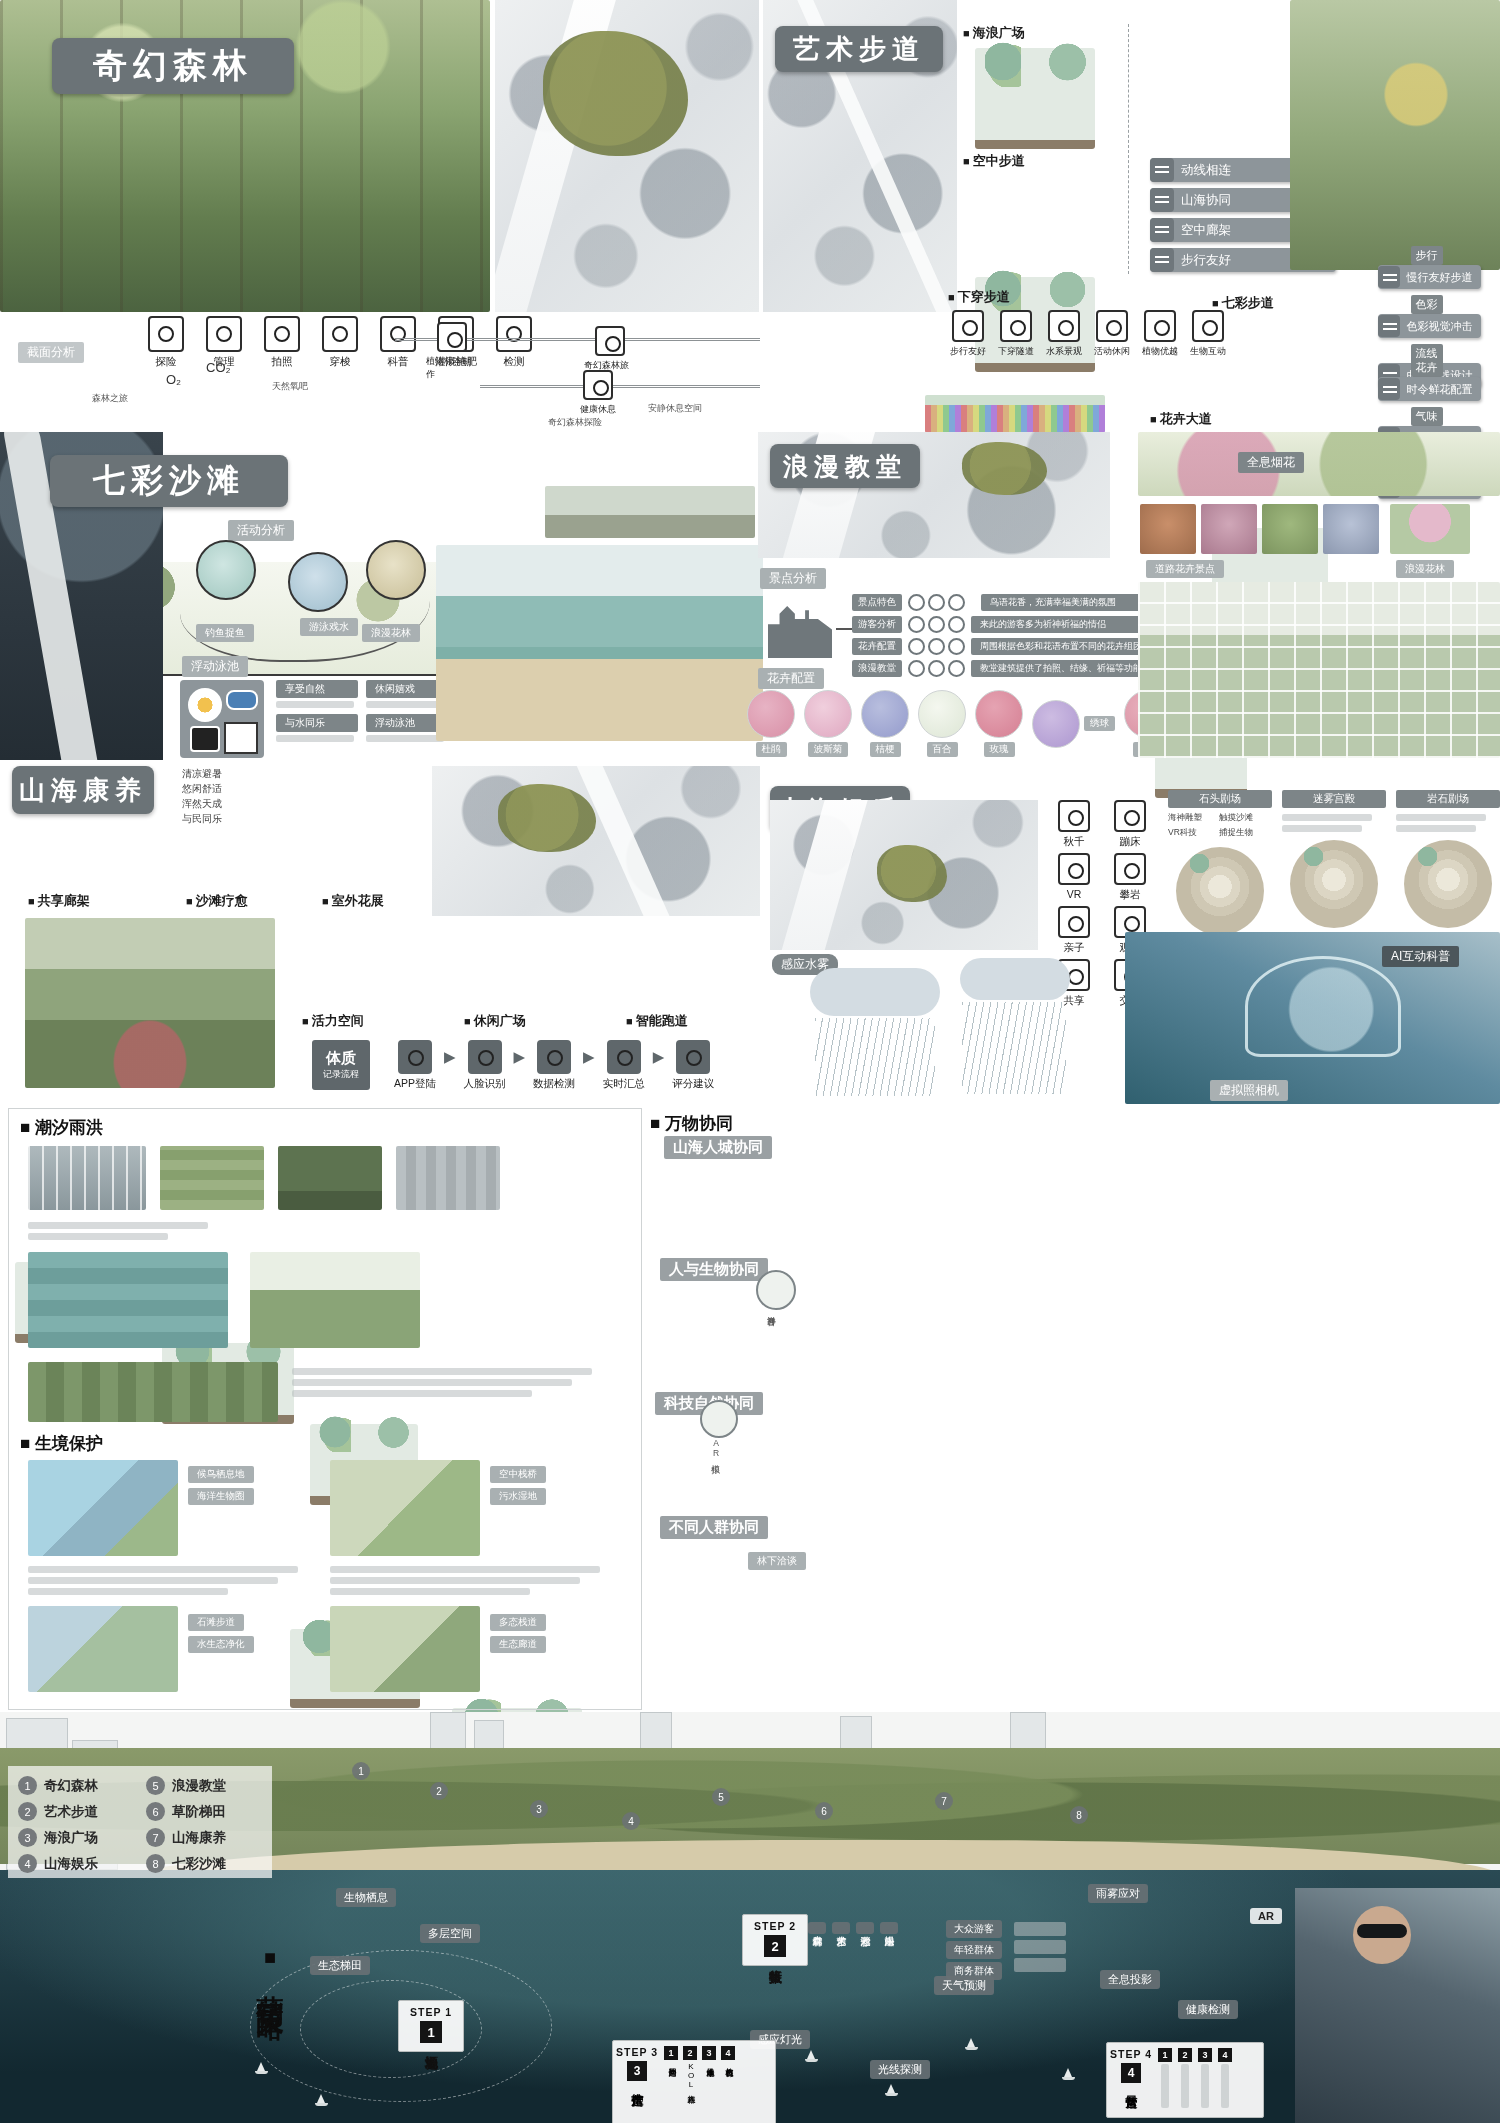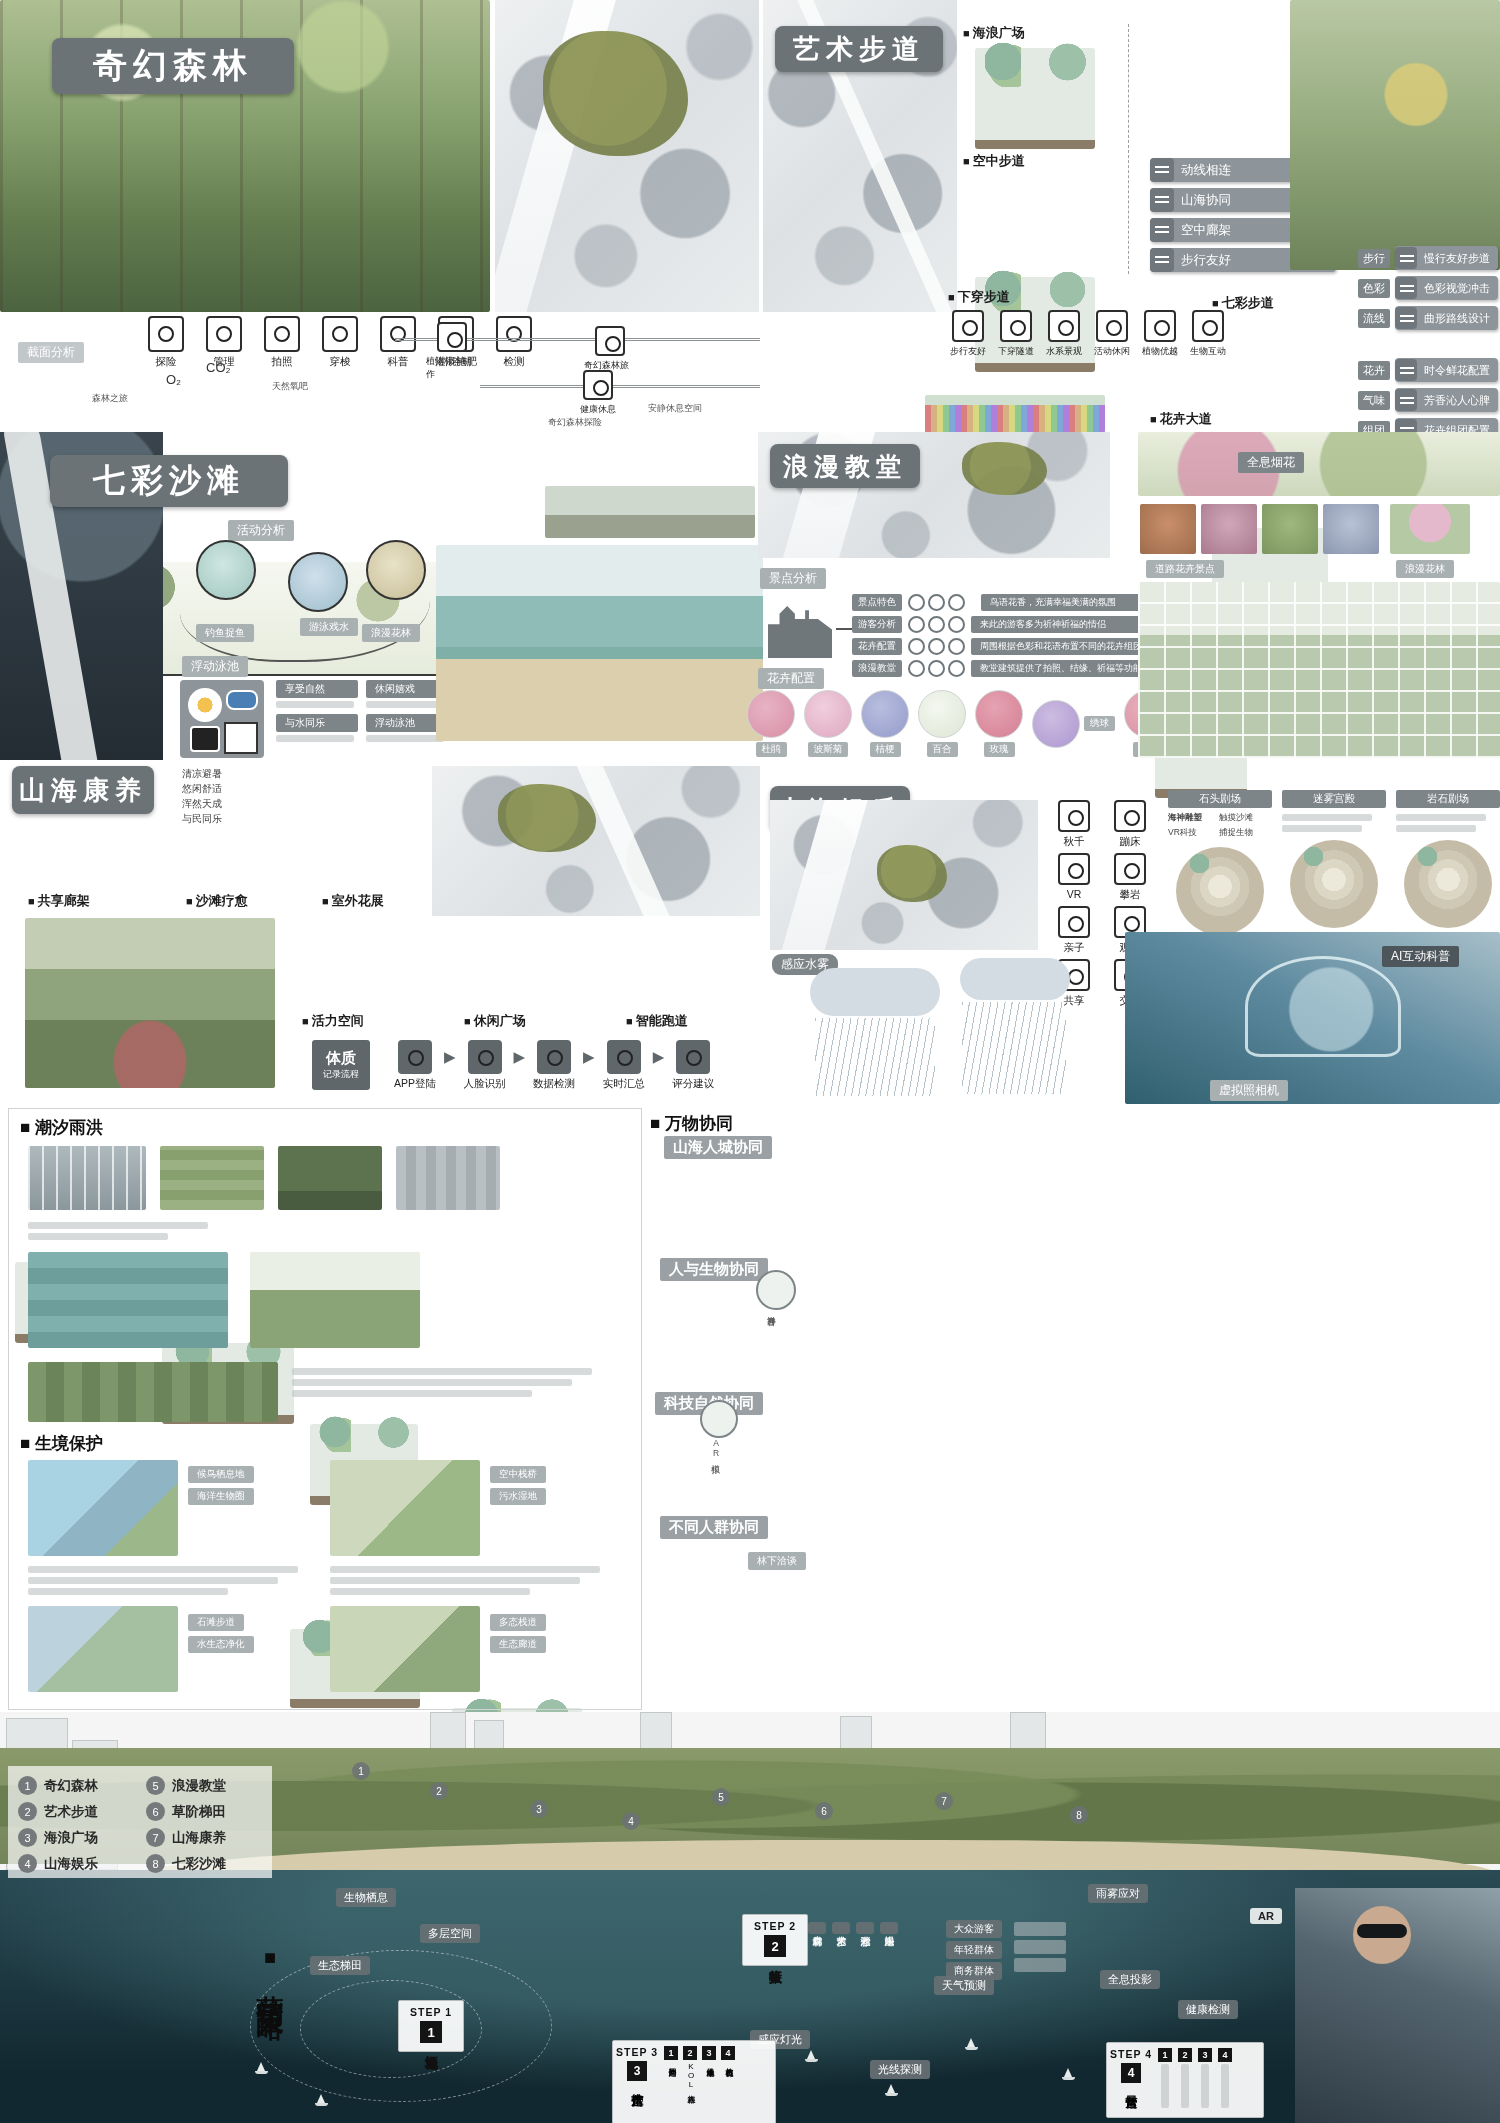--- a/index.html
+++ b/index.html
@@ -12,21 +12,21 @@
   .ptag{background:rgba(103,112,116,.92);color:#fff;font-size:11px;padding:2px 8px;border-radius:3px;white-space:nowrap;display:inline-block;}
   .blabel{font-size:13px;font-weight:bold;color:#1d1d1d;white-space:nowrap;}
   .blabel::before{content:"■ ";font-size:11px;}
   .htitle{font-size:17px;font-weight:bold;color:#111;white-space:nowrap;}
   .htitle::before{content:"■ ";}
   
   .chip{display:flex;align-items:center;background:#8d959a;border-radius:4px;color:#fff;height:24px;padding-right:8px;margin-bottom:6px;box-shadow:1px 2px 3px rgba(0,0,0,.25);font-size:12.5px;white-space:nowrap;}
   .chip .ci{width:24px;height:24px;background:#6f777c;border-radius:4px;margin-right:7px;position:relative;flex:none;}
   .chip .ci::after{content:"";position:absolute;left:5px;top:8px;width:14px;height:2px;background:#fff;box-shadow:0 5px 0 #fff;}
   .mini{background:#7d8588;color:#fff;font-size:11px;padding:2px 5px;border-radius:2px;margin-right:5px;flex:none;}
-  .rowchip{display:flex;align-items:center;margin-bottom:6px;}
+  .rowchip{display:flex;align-items:center;margin-bottom:6px;flex-direction:column;}
   
   .ticon{display:flex;flex-direction:column;align-items:center;gap:3px;font-size:10.5px;color:#222;width:52px;}
   .ticon .ib{width:32px;height:32px;border:2px solid #2d2d2d;border-radius:4px;background:#fff;position:relative;}
   .ticon .ib::after{content:"";position:absolute;left:8px;top:8px;width:12px;height:12px;border:2.5px solid #222;border-radius:50%;}
   
   .ph{border-radius:2px;}
   .photo-forest{background:
     radial-gradient(circle at 25% 20%, rgba(214,226,178,.8) 0 8%, transparent 9%),
     radial-gradient(circle at 70% 15%, rgba(190,210,150,.7) 0 10%, transparent 11%),
     repeating-linear-gradient(90deg, rgba(70,60,45,.25) 0 3px, transparent 3px 60px),
@@ -513,21 +513,21 @@
       </div>
     <div class="ticon" style="width:52px;">
         <span class="ib" style="width:28px;height:28px;"></span>
         <span>交流</span>
       </div>
   </div>
 
   <div class="abs" style="left:1168px;top:790px;width:104px;">
     <div class="stag dark" style="display:block;text-align:center;font-size:10.5px;">石头剧场</div>
     <div style="display:flex;flex-wrap:wrap;gap:3px;margin-top:4px;font-size:8.5px;color:#444;">
-      <span style="width:48px;font-weight:bold;">海神雕塑</span>
+      <span style="width:48px;">海神雕塑</span>
         <span style="width:48px;">触摸沙滩</span>
       <span style="width:48px;">VR科技</span>
         <span style="width:48px;">捕捉生物</span>
     </div>
     <div class="stagecirc" style="width:88px;height:88px;margin:8px auto 0;"></div>
   </div>
   <div class="abs" style="left:1282px;top:790px;width:104px;">
     <div class="stag dark" style="display:block;text-align:center;font-size:10.5px;">迷雾宫殿</div>
     <div style="margin-top:6px;">
         <div class="blur" style="width:90px;"></div>

